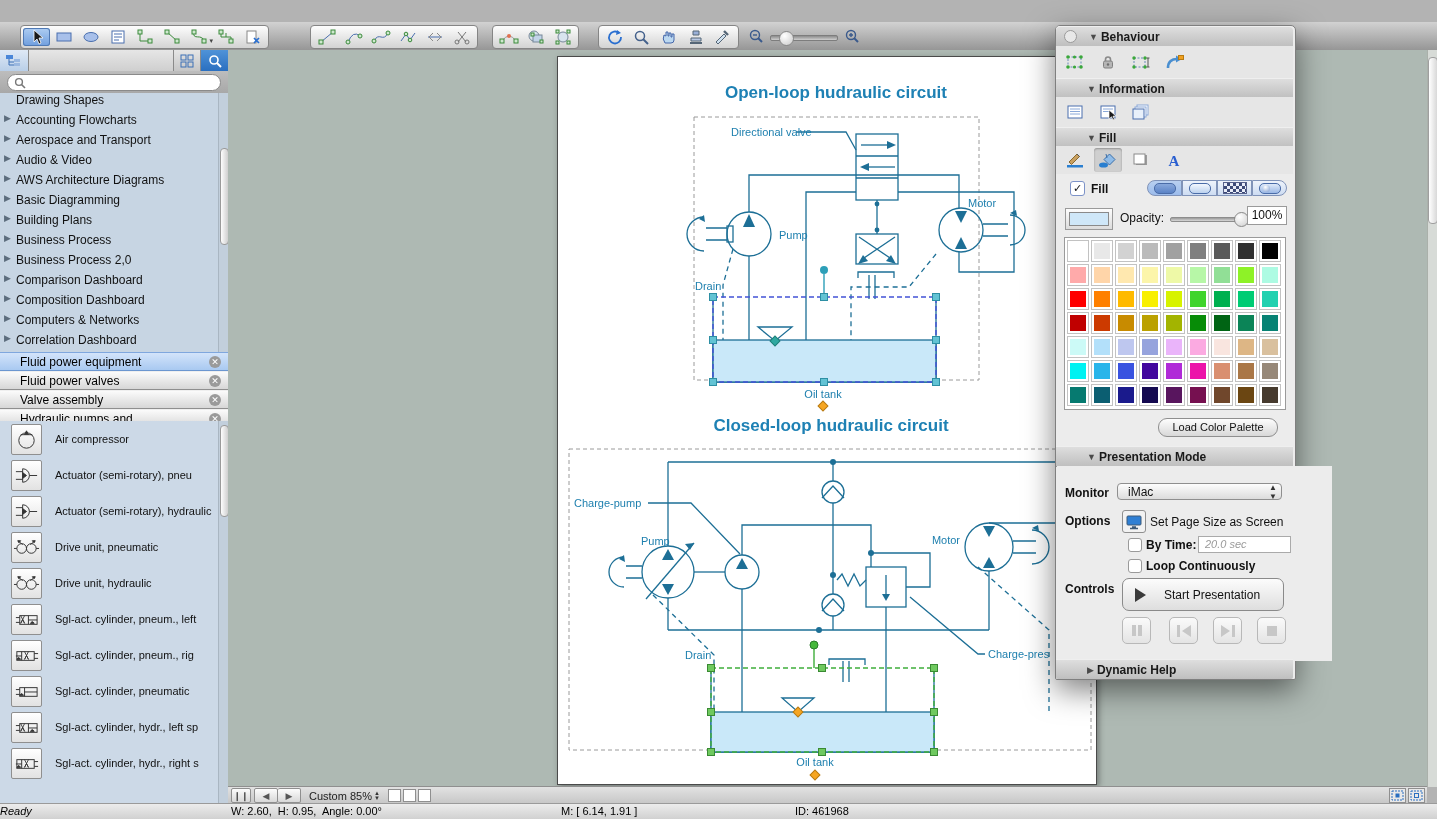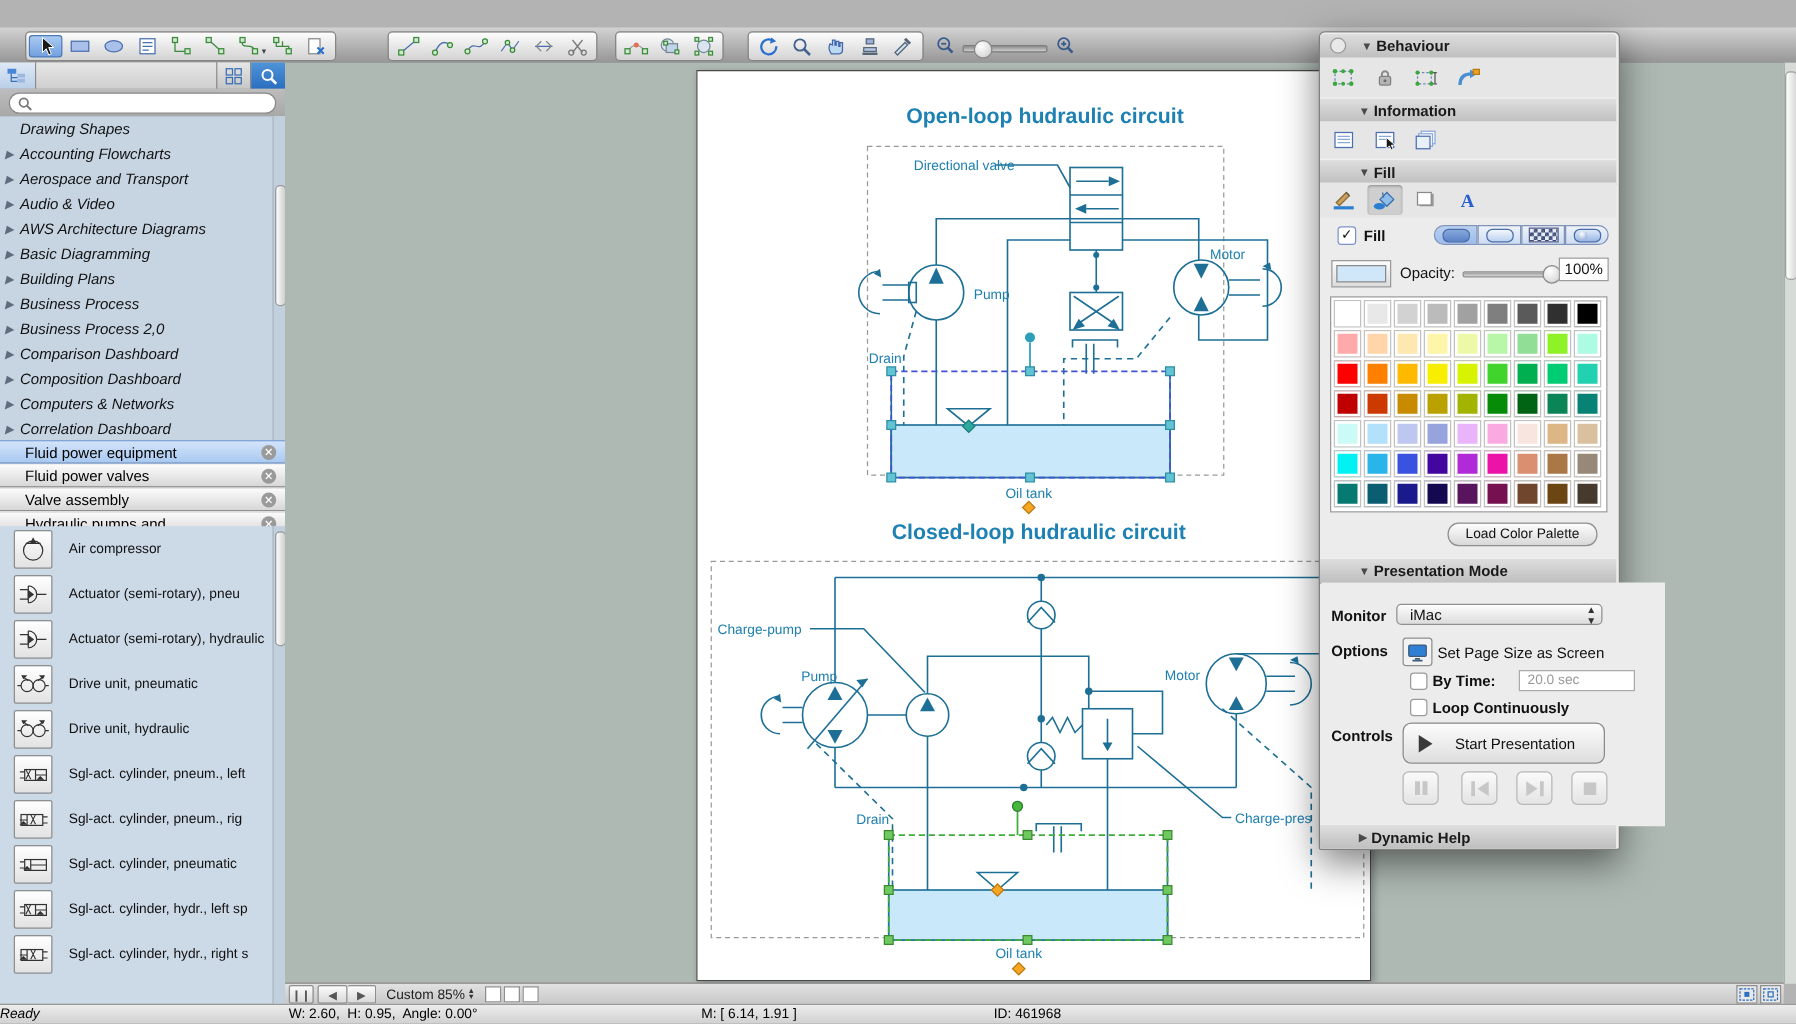--- a/index.html
+++ b/index.html
@@ -27,21 +27,21 @@
   
   #sb-tabs{left:0;top:50px;width:228px;height:21px;background:linear-gradient(#c8c8c8,#9c9c9c);border-bottom:1px solid #7c7c7c;display:flex;}
   .sb-tab{height:21px;display:flex;align-items:center;justify-content:center;border-right:1px solid #8a8a8a;}
   #sb-tab-tree{width:28px;background:linear-gradient(#dfe9f6,#b9cfe8);}
   #sb-tab-blank{flex:1;background:linear-gradient(#e6e6e6,#cfcfcf);}
   #sb-tab-grid{width:26px;background:linear-gradient(#e6e6e6,#c6c6c6);}
   #sb-tab-search{width:27px;background:linear-gradient(#4f93d8,#2a6fc0);border-right:none;}
   #sb-search-row{left:0;top:71px;width:228px;height:22px;background:linear-gradient(#bdbdbd,#a8a8a8);border-bottom:1px solid #8c8c8c;}
   #sb-search{left:7px;top:3px;width:206px;height:15px;background:#fff;border:1px solid #8a8a8a;border-radius:9px;font-size:11px;color:#666;display:flex;align-items:center;padding-left:6px;}
   #sb-libs{left:0;top:93px;width:228px;height:259px;background:#c7d5e3;overflow:hidden;}
-  .lib-row{height:20px;display:flex;align-items:center;font-size:12px;color:#111;padding-left:4px;font-style:italic;}
+  .lib-row{height:20px;display:flex;font-size:12px;color:#111;padding-left:4px;}
   .lib-tri{width:10px;color:#5d6d7d;font-size:9px;margin-right:2px;}
   #sb-open{left:0;top:352px;width:228px;}
   .open-row{height:17px;background:linear-gradient(#fbfbfb,#d7d7d7);border-top:1px solid #efefef;border-bottom:1px solid #8f8f8f;display:flex;align-items:center;font-size:12px;color:#000;padding:0 6px 0 20px;position:relative;}
   .open-row.sel{background:linear-gradient(#d3e4fa,#a9c9f1);border-top:1px solid #7fa7de;border-bottom:1px solid #6b96d0;}
   .open-close{position:absolute;right:7px;width:12px;height:12px;border-radius:50%;background:#9a9a9a;color:#fff;font-size:9px;line-height:12px;text-align:center;}
   #sb-shapes{left:0;top:421px;width:228px;height:382px;background:#ccd9e7;overflow:hidden;}
   .shape-row{height:36px;display:flex;align-items:center;}
   .shape-ic{width:29px;height:29px;margin-left:11px;background:linear-gradient(#ffffff,#e2e2e2);border:1px solid #8f8f8f;border-radius:2px;display:flex;align-items:center;justify-content:center;}
   .shape-lb{margin-left:13px;font-size:11px;color:#111;}
   .sb-scroll{position:absolute;width:9px;border-left:1px solid #a9b6c2;background:#c2cfdc;}
@@ -88,21 +88,21 @@
   #op-val{position:absolute;left:190px;top:1px;width:38px;height:17px;background:#fff;border:1px solid #9a9a9a;font-size:12px;text-align:center;line-height:17px;color:#111;}
   #palette{position:absolute;left:7px;top:0px;width:222px;height:173px;background:#fff;border:1px solid #9a9a9a;padding:3px 0 0 3px;box-sizing:border-box;}
   .sw{float:left;width:20px;height:20px;margin:0 4px 4px 0;box-shadow:0 0 0 1px #c2c2c2;border:2px solid #fff;box-sizing:border-box;}
   #load-pal{position:absolute;left:101px;width:118px;height:17px;border:1px solid #8f8f8f;border-radius:9px;background:linear-gradient(#fdfdfd,#d8d8d8);font-size:11px;color:#111;text-align:center;line-height:16px;}
   .pres-lbl{position:absolute;left:8px;font-size:12px;font-weight:bold;color:#111;}
   #mon-dd{position:absolute;left:60px;width:165px;height:17px;border:1px solid #8f8f8f;border-radius:4px;background:linear-gradient(#fdfdfd,#dcdcdc);font-size:12px;color:#111;display:flex;align-items:center;padding-left:10px;box-sizing:border-box;}
   #mon-dd .updn{position:absolute;right:5px;font-size:8px;color:#333;letter-spacing:-1px;}
   #opt-icbtn{position:absolute;left:65px;width:22px;height:21px;border:1px solid #8f8f8f;border-radius:3px;background:#f2f2f2;display:flex;align-items:center;justify-content:center;}
   .pres-txt{position:absolute;font-size:12px;color:#111;}
   .pn-cbx{position:absolute;width:12px;height:12px;background:#fff;border:1px solid #9a9a9a;border-radius:3px;}
-  #bytime-field{position:absolute;left:158px;width:85px;height:15px;background:#fff;border:1px solid #aaa;font-size:11px;color:#9a9a9a;padding-left:6px;line-height:15px;}
+  #bytime-field{position:absolute;left:141px;width:85px;height:15px;background:#fff;border:1px solid #aaa;font-size:11px;color:#9a9a9a;padding-left:6px;line-height:15px;font-style:italic;}
   #start-btn{position:absolute;left:65px;width:160px;height:31px;border:1px solid #8a8a8a;border-radius:7px;background:linear-gradient(#fcfcfc,#dedede);display:flex;align-items:center;font-size:12px;color:#111;}
   #start-btn .ply{width:0;height:0;border-left:11px solid #3a3a3a;border-top:7px solid transparent;border-bottom:7px solid transparent;margin:0 18px 0 12px;}
   .tr-btn{position:absolute;width:27px;height:25px;border:1px solid #b8b8b8;border-radius:5px;background:linear-gradient(#fafafa,#e4e4e4);display:flex;align-items:center;justify-content:center;gap:2px;}
   .trg{background:#c7c7c7;}
   .tr-bar{width:4px;height:11px;}
   .tr-sq{width:10px;height:10px;}
   .tri-l{width:0;height:0;border-right:9px solid #c7c7c7;border-top:6px solid transparent;border-bottom:6px solid transparent;}
   .tri-r{width:0;height:0;border-left:9px solid #c7c7c7;border-top:6px solid transparent;border-bottom:6px solid transparent;}
   .tr-vbar{width:3px;height:12px;background:#c7c7c7;}
   

